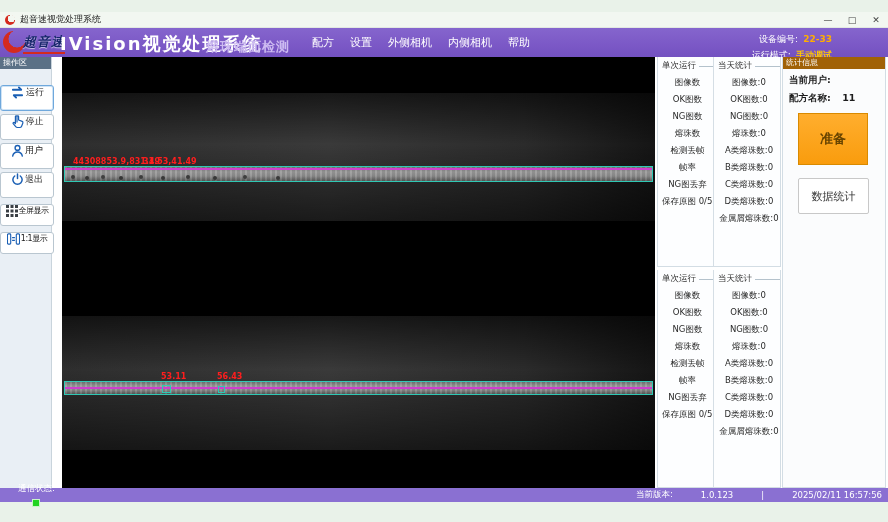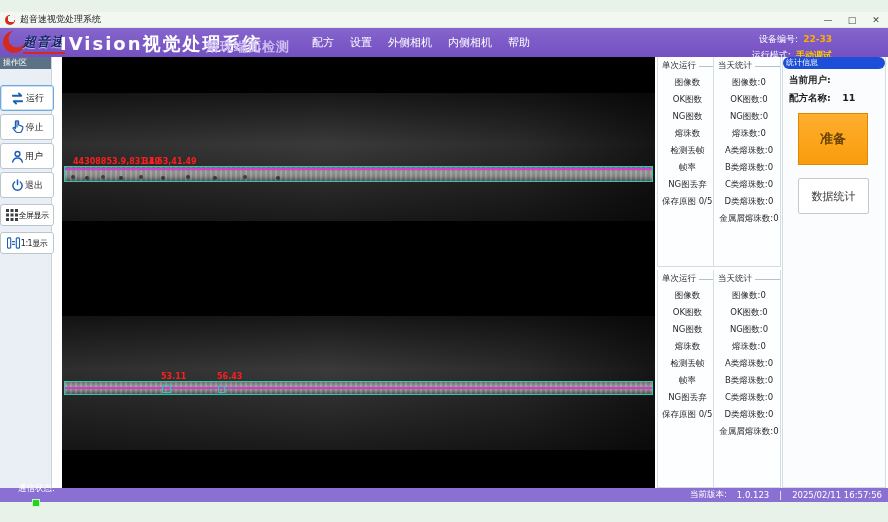--- a/index.html
+++ b/index.html
@@ -32,21 +32,21 @@
   .hdr-info .val1 { font-size:9px; font-weight:bold; color:#ffae00; }
   .hdr-info .val2 { font-size:9px; font-weight:bold; color:#ffc800; }
 
   
   .main { position:absolute; left:0; top:57px; width:888px; height:431px; background:#ffffff; }
 
   
   .sidebar { position:absolute; left:0; top:0; width:52px; height:431px; background:#e9eff5; border-right:1px solid #c9d4dc; }
   .panel-hd { height:12px; background:#5b7186; color:#fff; font-size:8px; line-height:12px; padding-left:3px; }
   .side-btn { width:54px; margin:0 auto; background:#ffffff; border:1px solid #b9c6d0; border-radius:3px;
-              display:flex; align-items:center; justify-content:center; gap:1px; cursor:default; }
+              display:flex; justify-content:center; gap:1px; cursor:default; }
   .side-btn.big { height:26px; margin-top:3px; }
   .side-btn.small { height:22px; margin-top:6px; }
   .side-btn.active { border-color:#6fa8dc; box-shadow:0 0 0 1px #cfe3f5 inset; }
   .side-btn .cap { font-size:9px; color:#222; white-space:nowrap; }
   .side-btn .cap.tight { font-size:8px; letter-spacing:-0.5px; }
   .side-btn svg { flex:none; }
   .btn-stack { padding-top:13px; }
 
   
   .cam { position:absolute; left:62px; width:593px; background:#000; overflow:hidden; }
@@ -71,36 +71,36 @@
   .stats-col { padding:3px 0 0 4px;text-align:center; }
   .stats-col.c1 { width:55px; }
   .stats-col.c2 { width:66px; }
   .vdiv { width:1px; background:#d5dee5; }
   .group-title { display:flex; align-items:center; font-size:8.5px; color:#333; margin-bottom:2px; }
   .group-title .hline { flex:1; border-top:1px solid #b4c2cc; margin-left:3px; }
   .srow { height:17px; line-height:17px; font-size:8.5px; color:#2b2b2b; white-space:nowrap; overflow:hidden; }
 
   
   .info-panel { position:absolute; left:782px; top:0; width:104px; height:431px; background:#fbfcfd; border:1px solid #d3dde4; border-top:none; }
-  .info-panel .panel-hd { background:#1d4ed8;border-radius:6px; }
+  .info-panel .panel-hd { background:#a16207; }
   .info-row { font-size:9.5px; color:#1d1d1d; padding-left:6px; margin-top:5px; font-weight:bold; }
   .info-row .v { font-weight:bold; margin-left:8px; }
   .btn-prepare { position:absolute; left:15px; top:56px; width:70px; height:52px;
                  background:linear-gradient(180deg,#ffae2e,#f99c0d); border:1px solid #d98a00;
                  color:#684400; font-size:13px; font-weight:bold; display:flex; align-items:center; justify-content:center; cursor:default; }
   .btn-datastats { position:absolute; left:15px; top:121px; width:71px; height:36px;
                    background:#ffffff; border:1px solid #c8c8c8; border-radius:2px;
                    color:#333; font-size:11px; display:flex; align-items:center; justify-content:center; cursor:default; }
 
   
   .statusbar { position:absolute; left:0; top:488px; width:888px; height:14px; background:#8a70d2;
                display:flex; align-items:center; font-size:8.5px; color:#fff; }
   .statusbar .left { padding-left:18px; display:flex; align-items:center; gap:4px;flex-direction:column; }
   .comm-dot { width:8px; height:8px; background:#21d421; border:1px solid #c9f5c9; display:inline-block; }
-  .statusbar .right { position:absolute; right:6px; display:flex; gap:10px; align-items:center; }
+  .statusbar .right { position:absolute; right:6px; display:flex; gap:28px; align-items:center; }
 </style>
 </head>
 <body>
 
 <div class="stage">
 
   <div class="titlebar">
     <span class="app-ico"></span>
     <span class="titlebar-text">超音速视觉处理系统</span>
     <span class="win-controls">

